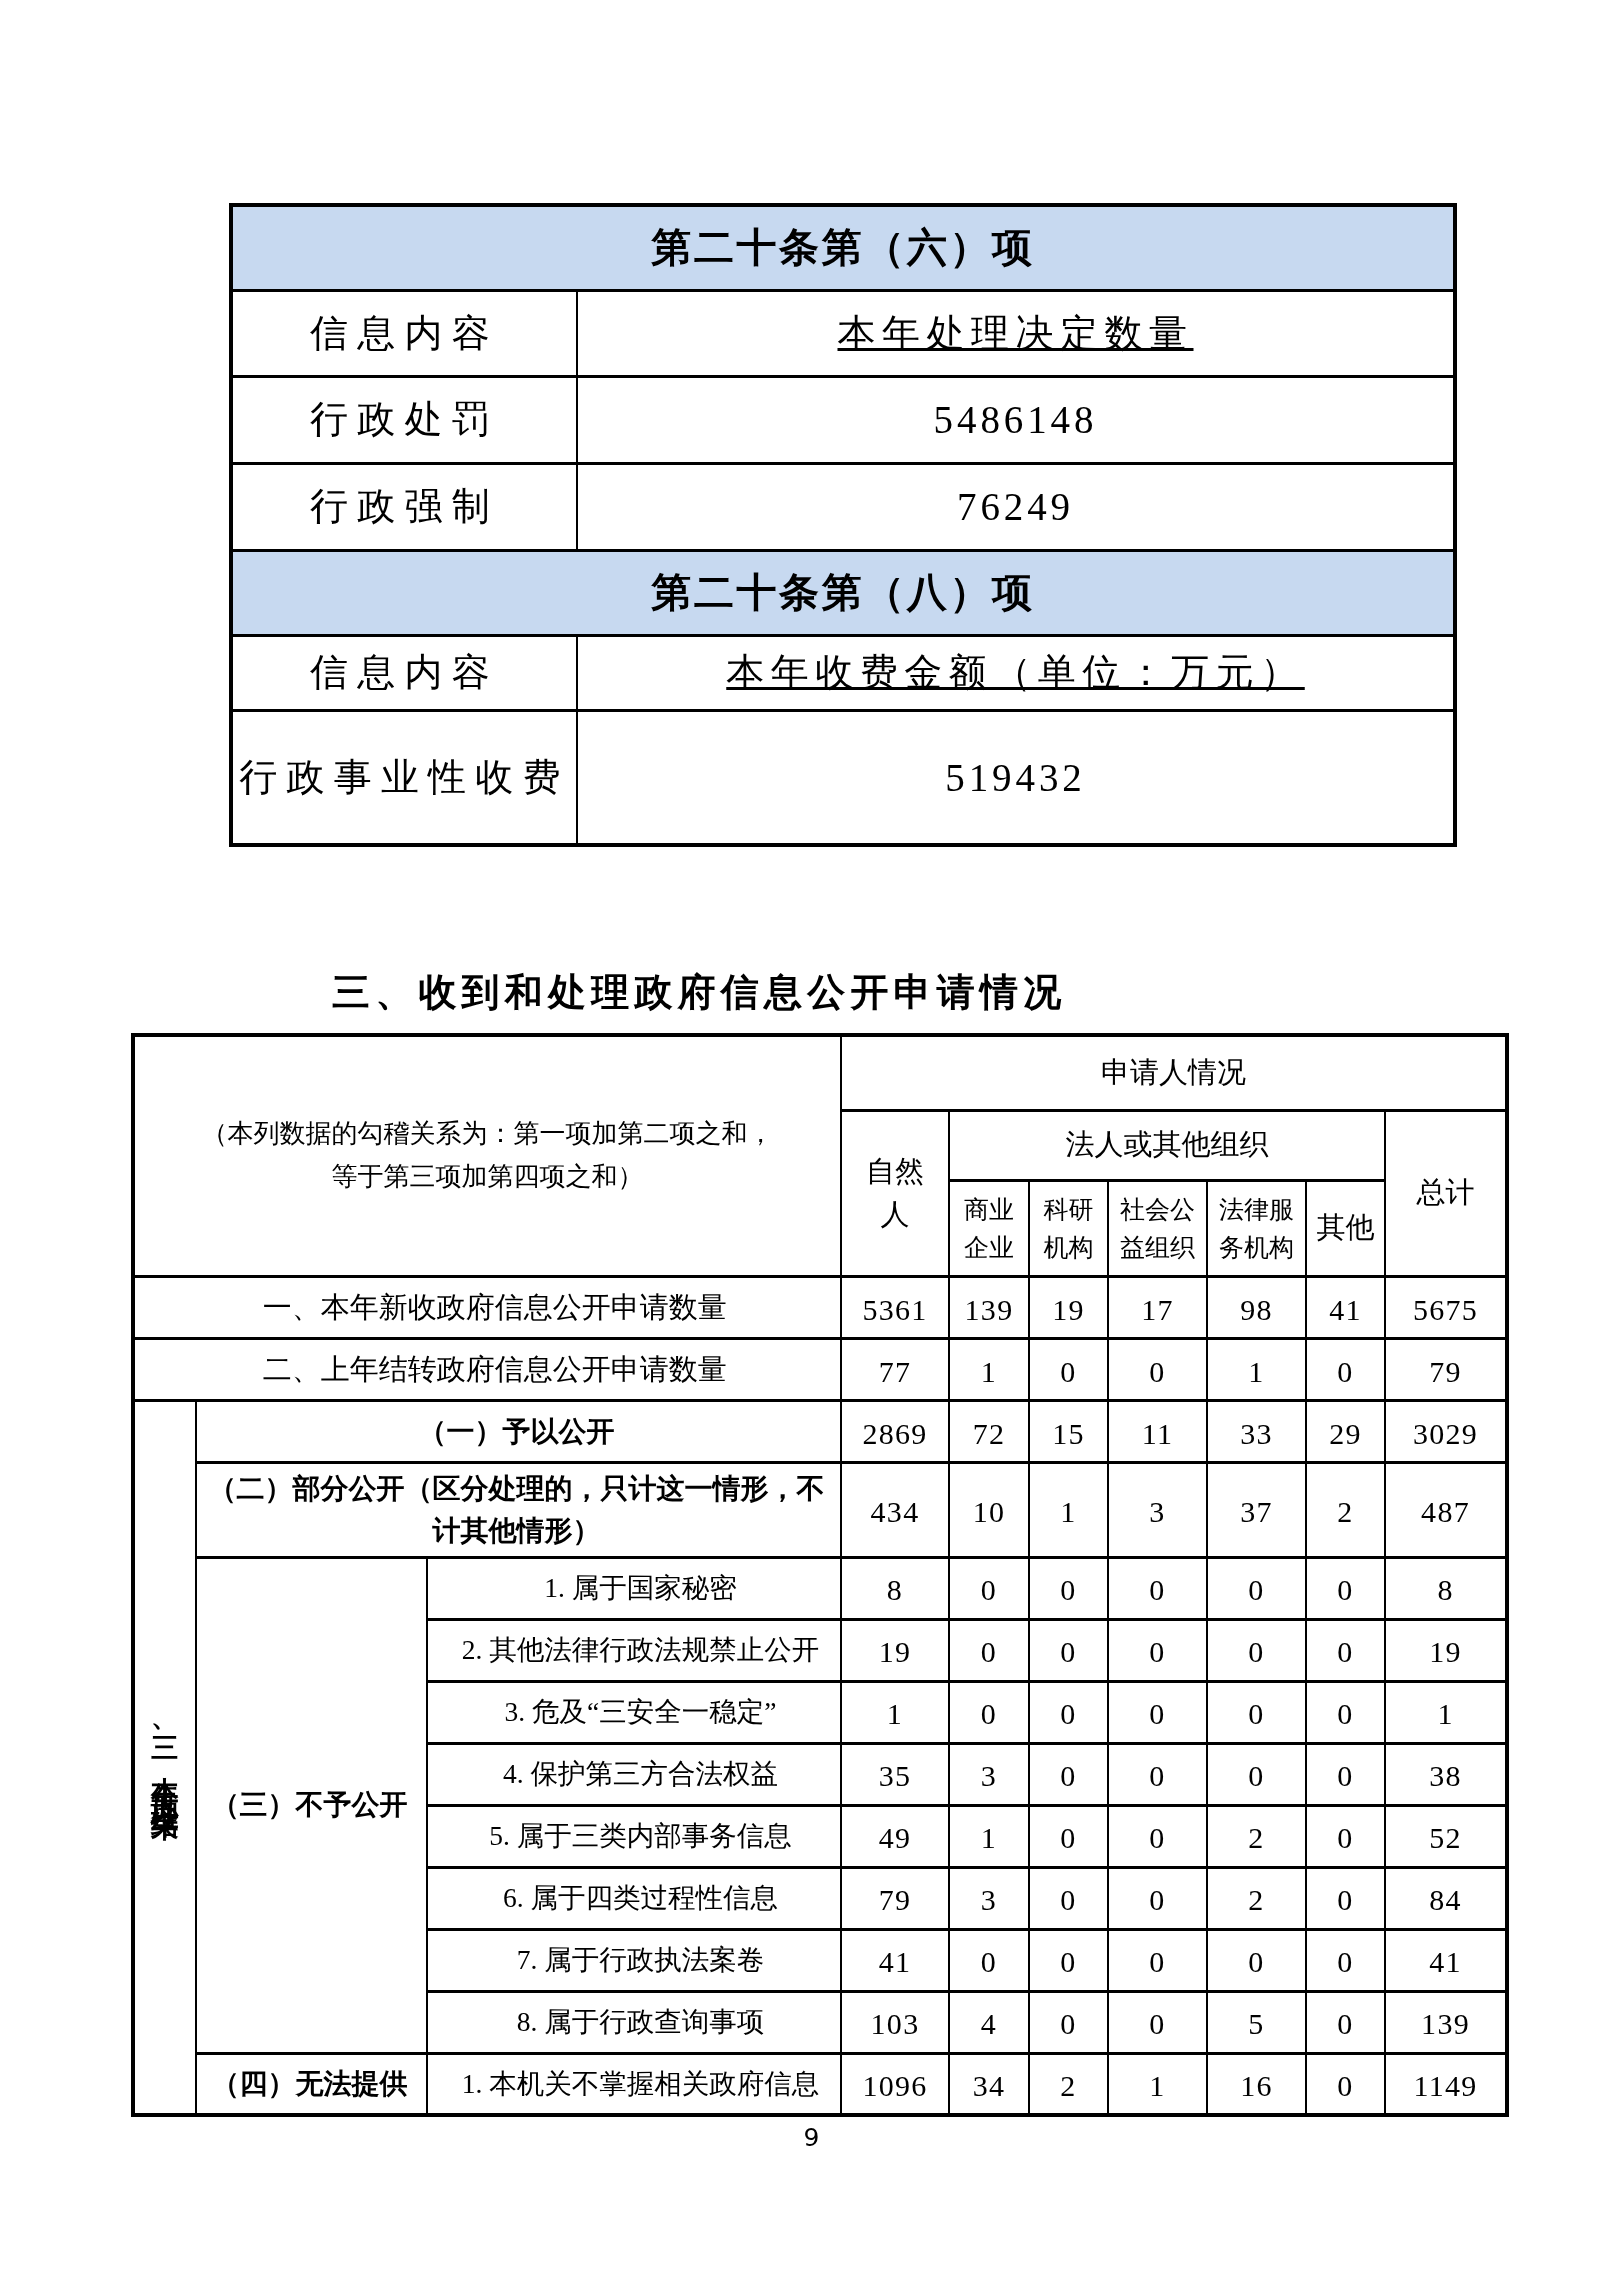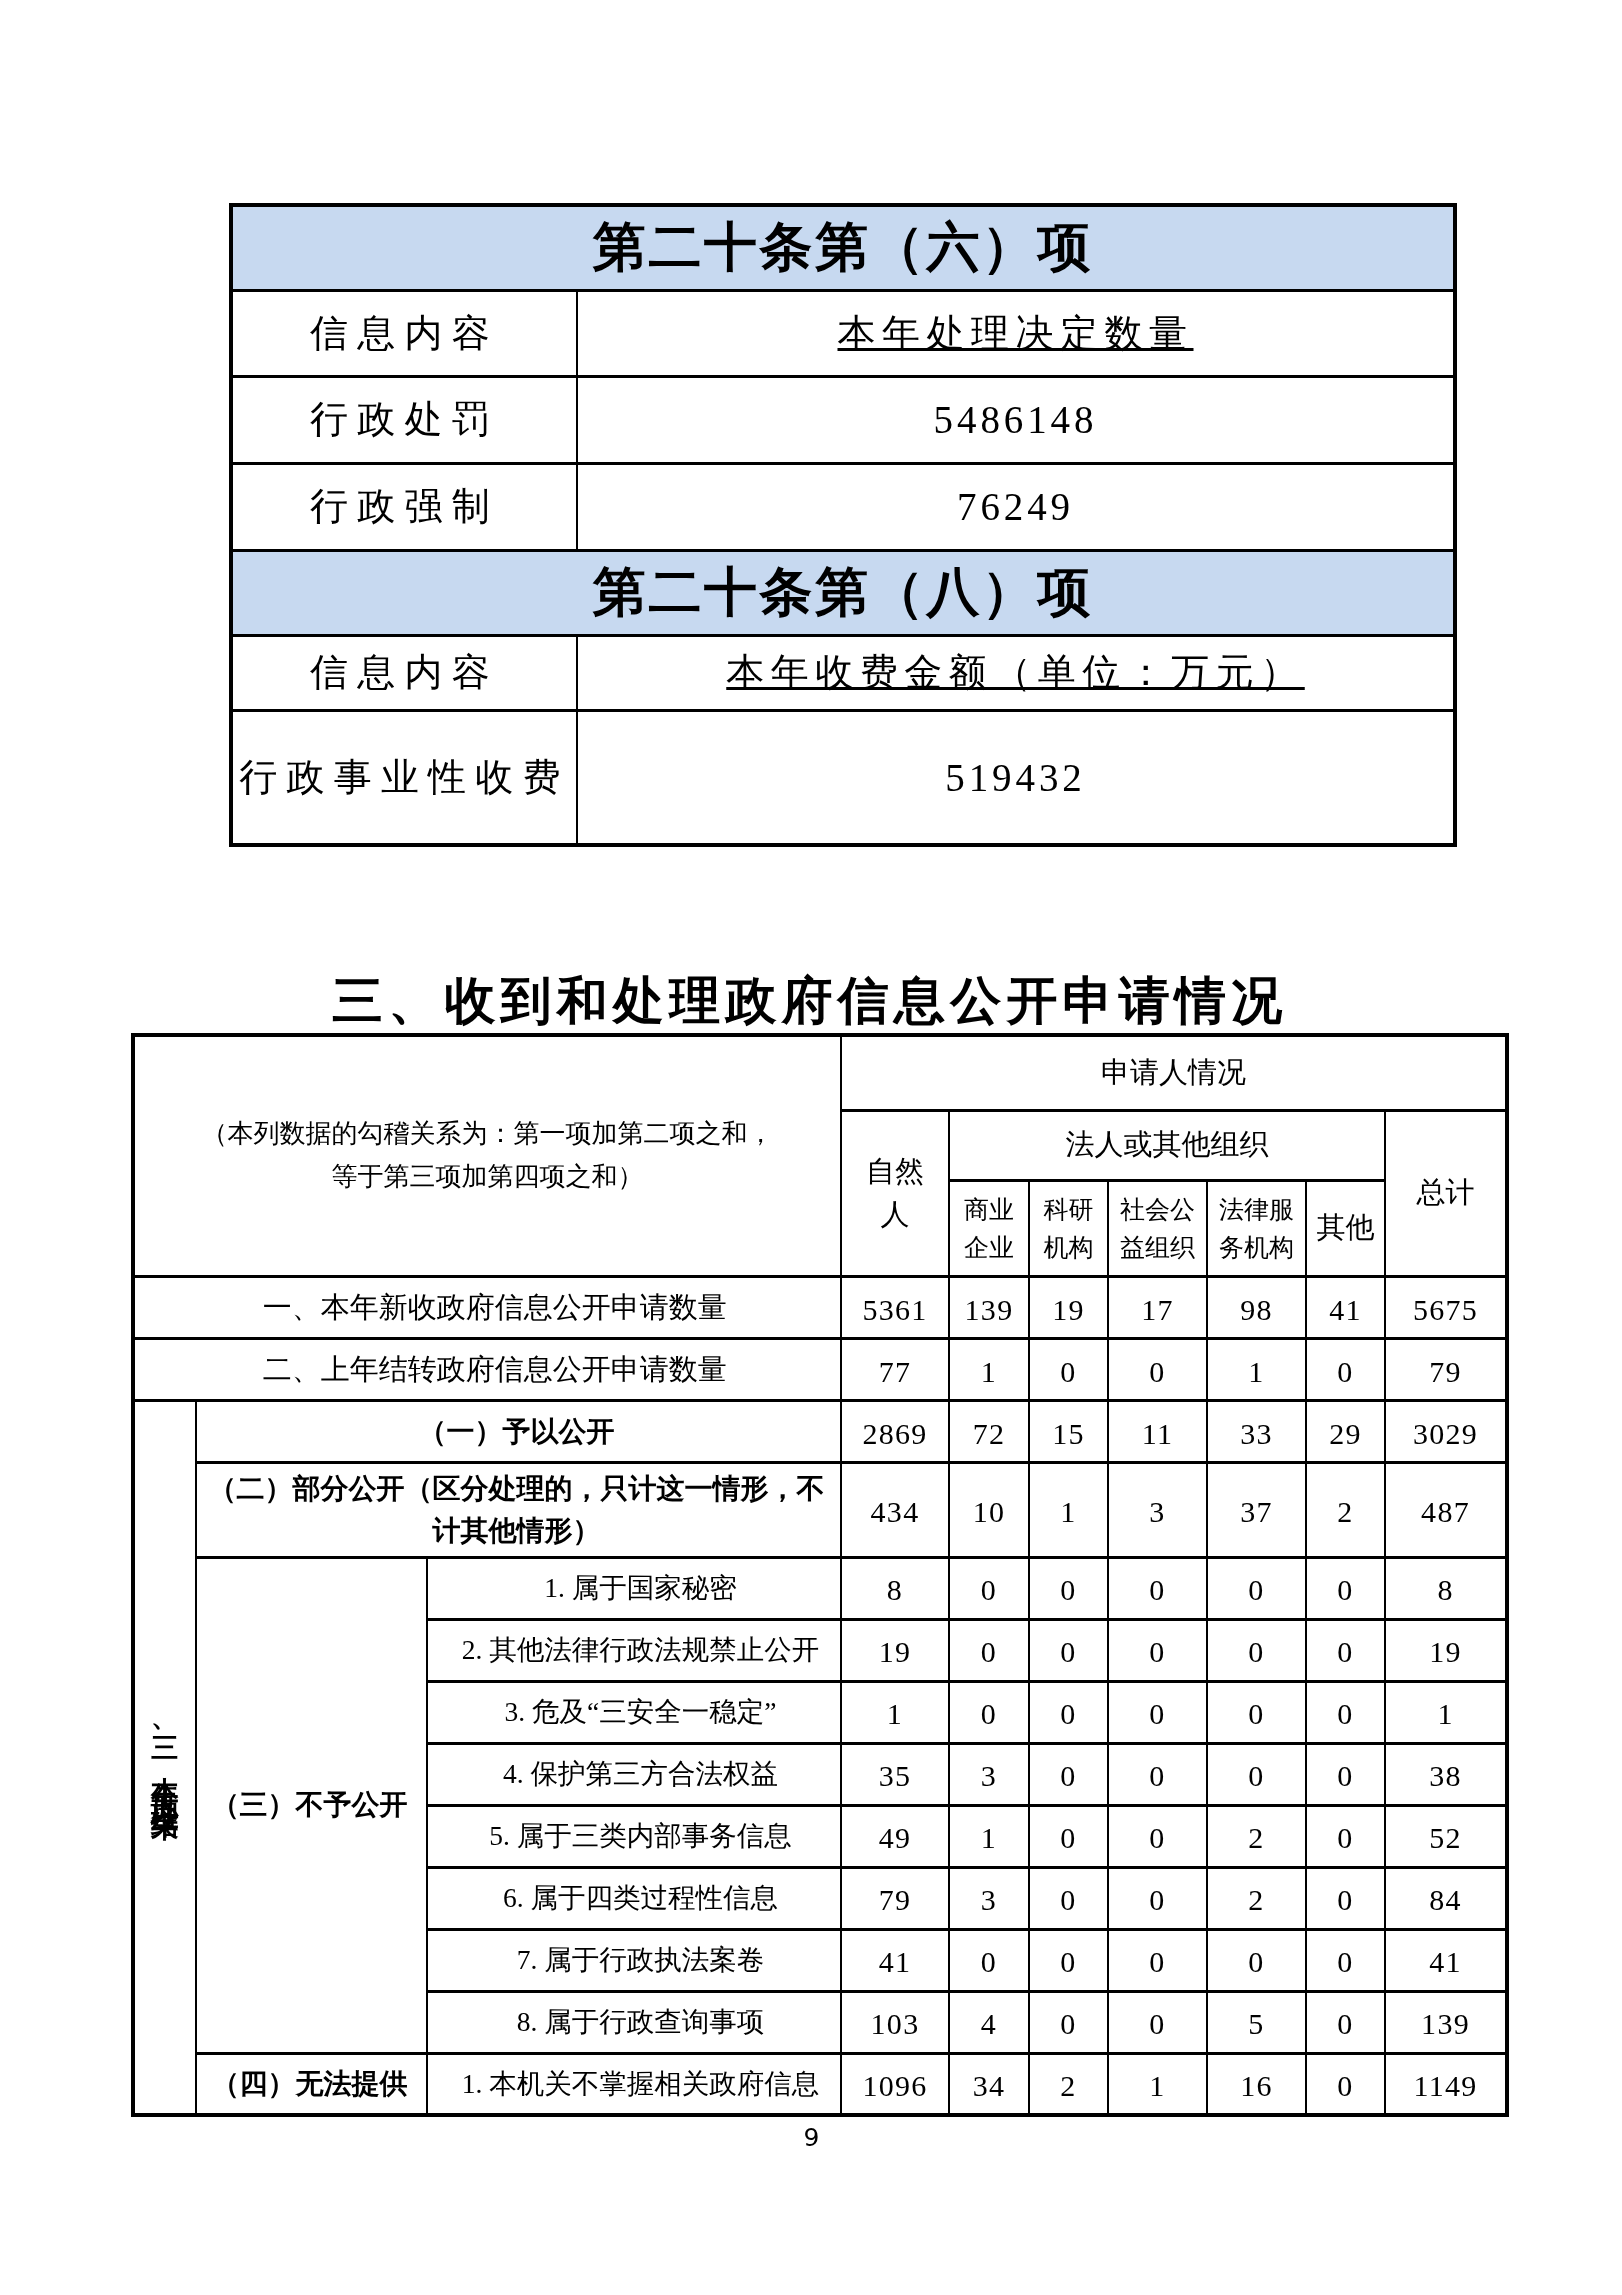--- a/index.html
+++ b/index.html
@@ -6,32 +6,32 @@
   .page{position:relative;width:1623px;height:2295px;background:#ffffff;
         font-family:"Liberation Sans",sans-serif;color:#000;overflow:hidden;}
 
   table{border-collapse:collapse;table-layout:fixed;}
 
   
   #t1{position:absolute;left:229px;top:203px;width:1224px;border:4.6px solid #000;}
   #t1 td{border:2.6px solid #000;border-top-width:3.9px;border-bottom-width:3.9px;
          text-align:center;vertical-align:middle;overflow:hidden;}
   .t1-title{background:#C7D9F0;font-family:"Liberation Sans",sans-serif;
-            font-weight:bold;font-size:53px;letter-spacing:2.6px;}
+            font-weight:bold;font-size:40px;letter-spacing:2.6px;}
   .t1-label{font-family:"Liberation Serif","DejaVu Serif",serif;
             font-size:38px;letter-spacing:9.2px;}
   .t1-text{font-family:"Liberation Serif","DejaVu Serif",serif;
            font-size:38px;letter-spacing:6.5px;text-decoration:underline;}
   .t1-num{font-family:"Liberation Serif","DejaVu Serif",serif;
           font-size:39px;letter-spacing:3.9px;}
   tr.h130{height:85px;} tr.h132{height:86px;} tr.h133{height:87px;}
   tr.h115{height:75px;} tr.h207{height:135px;}
 
   
-  .heading{position:absolute;left:332px;top:967px;font-size:51px;font-weight:bold;
+  .heading{position:absolute;left:332px;top:967px;font-size:38px;font-weight:bold;
            letter-spacing:5.2px;font-family:"Liberation Sans",sans-serif;white-space:nowrap;}
 
   
   #t2{position:absolute;left:131px;top:1033px;width:1374px;border:4.6px solid #000;}
   #t2 td{border:2px solid #000;border-top-width:3.3px;border-bottom-width:3.3px;
          text-align:center;vertical-align:middle;overflow:hidden;}
   .note{font-family:"Liberation Serif","DejaVu Serif",serif;font-size:26px;line-height:1.65;}
   .hdr{font-size:29px;}
   .zrr{padding:0 13px;word-break:break-all;line-height:1.5;}
   .hdr3{font-size:25px;padding:8px;word-break:break-all;line-height:1.55;}

